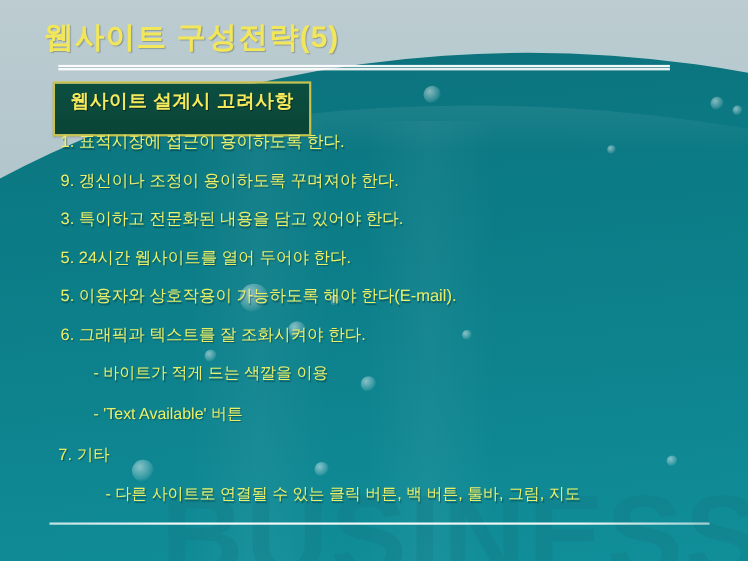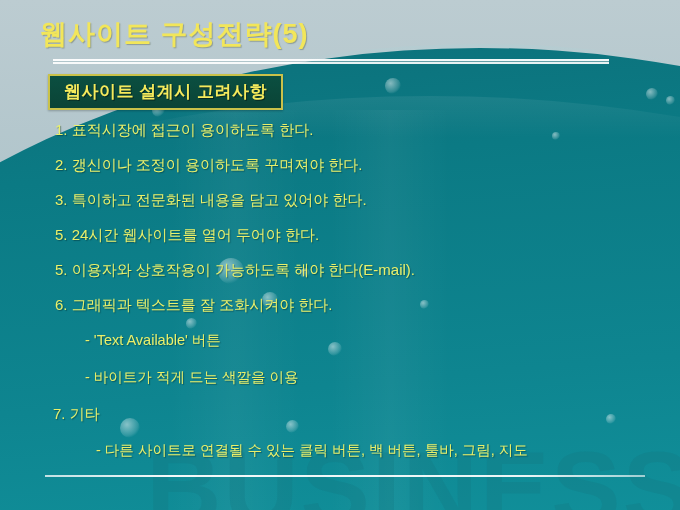--- a/index.html
+++ b/index.html
@@ -118,21 +118,21 @@
        rgba(255,255,255,0.95) 0px, rgba(255,255,255,0.95) 2px,
        rgba(170,195,200,0.55) 2px, rgba(170,195,200,0.55) 3px,
        rgba(255,255,255,0.9) 3px, rgba(255,255,255,0.9) 5px);
   }
 
   
   .subtitle-box {
     position: absolute;
     left: 48px;
     top: 74px;
-    padding: 4px 14px 5px 14px;
+    padding: 4px 14px 19px 14px;
     background: linear-gradient(180deg,#0b4f41 0%, #0a4436 100%);
     border: 2px solid #c9c24a;
     box-shadow: 0 1px 2px rgba(0,0,0,0.25);
   }
   .subtitle-text {
     font-size: 17px;
     font-weight: bold;
     color: #f5ea5c;
     letter-spacing: 0.5px;
     text-shadow: 1px 1px 0 rgba(0,0,0,0.45);
@@ -200,25 +200,25 @@
 
   <div class="title">웹사이트 구성전략(5)</div>
   <div class="title-rule"></div>
 
   <div class="subtitle-box">
     <div class="subtitle-text">웹사이트 설계시 고려사항</div>
   </div>
 
   <div class="body-list" id="body-list">
       <div class="item lvl1">1. 표적시장에 접근이 용이하도록 한다.</div>
-      <div class="item lvl1">2. 갱신이나 조정이 용이하도록 꾸며져야 한다.</div>
+      <div class="item lvl1">9. 갱신이나 조정이 용이하도록 꾸며져야 한다.</div>
       <div class="item lvl1">3. 특이하고 전문화된 내용을 담고 있어야 한다.</div>
       <div class="item lvl1">5. 24시간 웹사이트를 열어 두어야 한다.</div>
       <div class="item lvl1">5. 이용자와 상호작용이 가능하도록 해야 한다(E-mail).</div>
       <div class="item lvl1">6. 그래픽과 텍스트를 잘 조화시켜야 한다.</div>
+      <div class="item lvl2">- 바이트가 적게 드는 색깔을 이용</div>
       <div class="item lvl2">- 'Text Available' 버튼</div>
-      <div class="item lvl2">- 바이트가 적게 드는 색깔을 이용</div>
       <div class="item gap7">7.  기타</div>
       <div class="item sub7">- 다른 사이트로 연결될 수 있는 클릭 버튼, 백 버튼, 툴바, 그림, 지도</div>
     </div>
 
   <div class="bottom-rule"></div>
 </div>
 
 </body></html>

